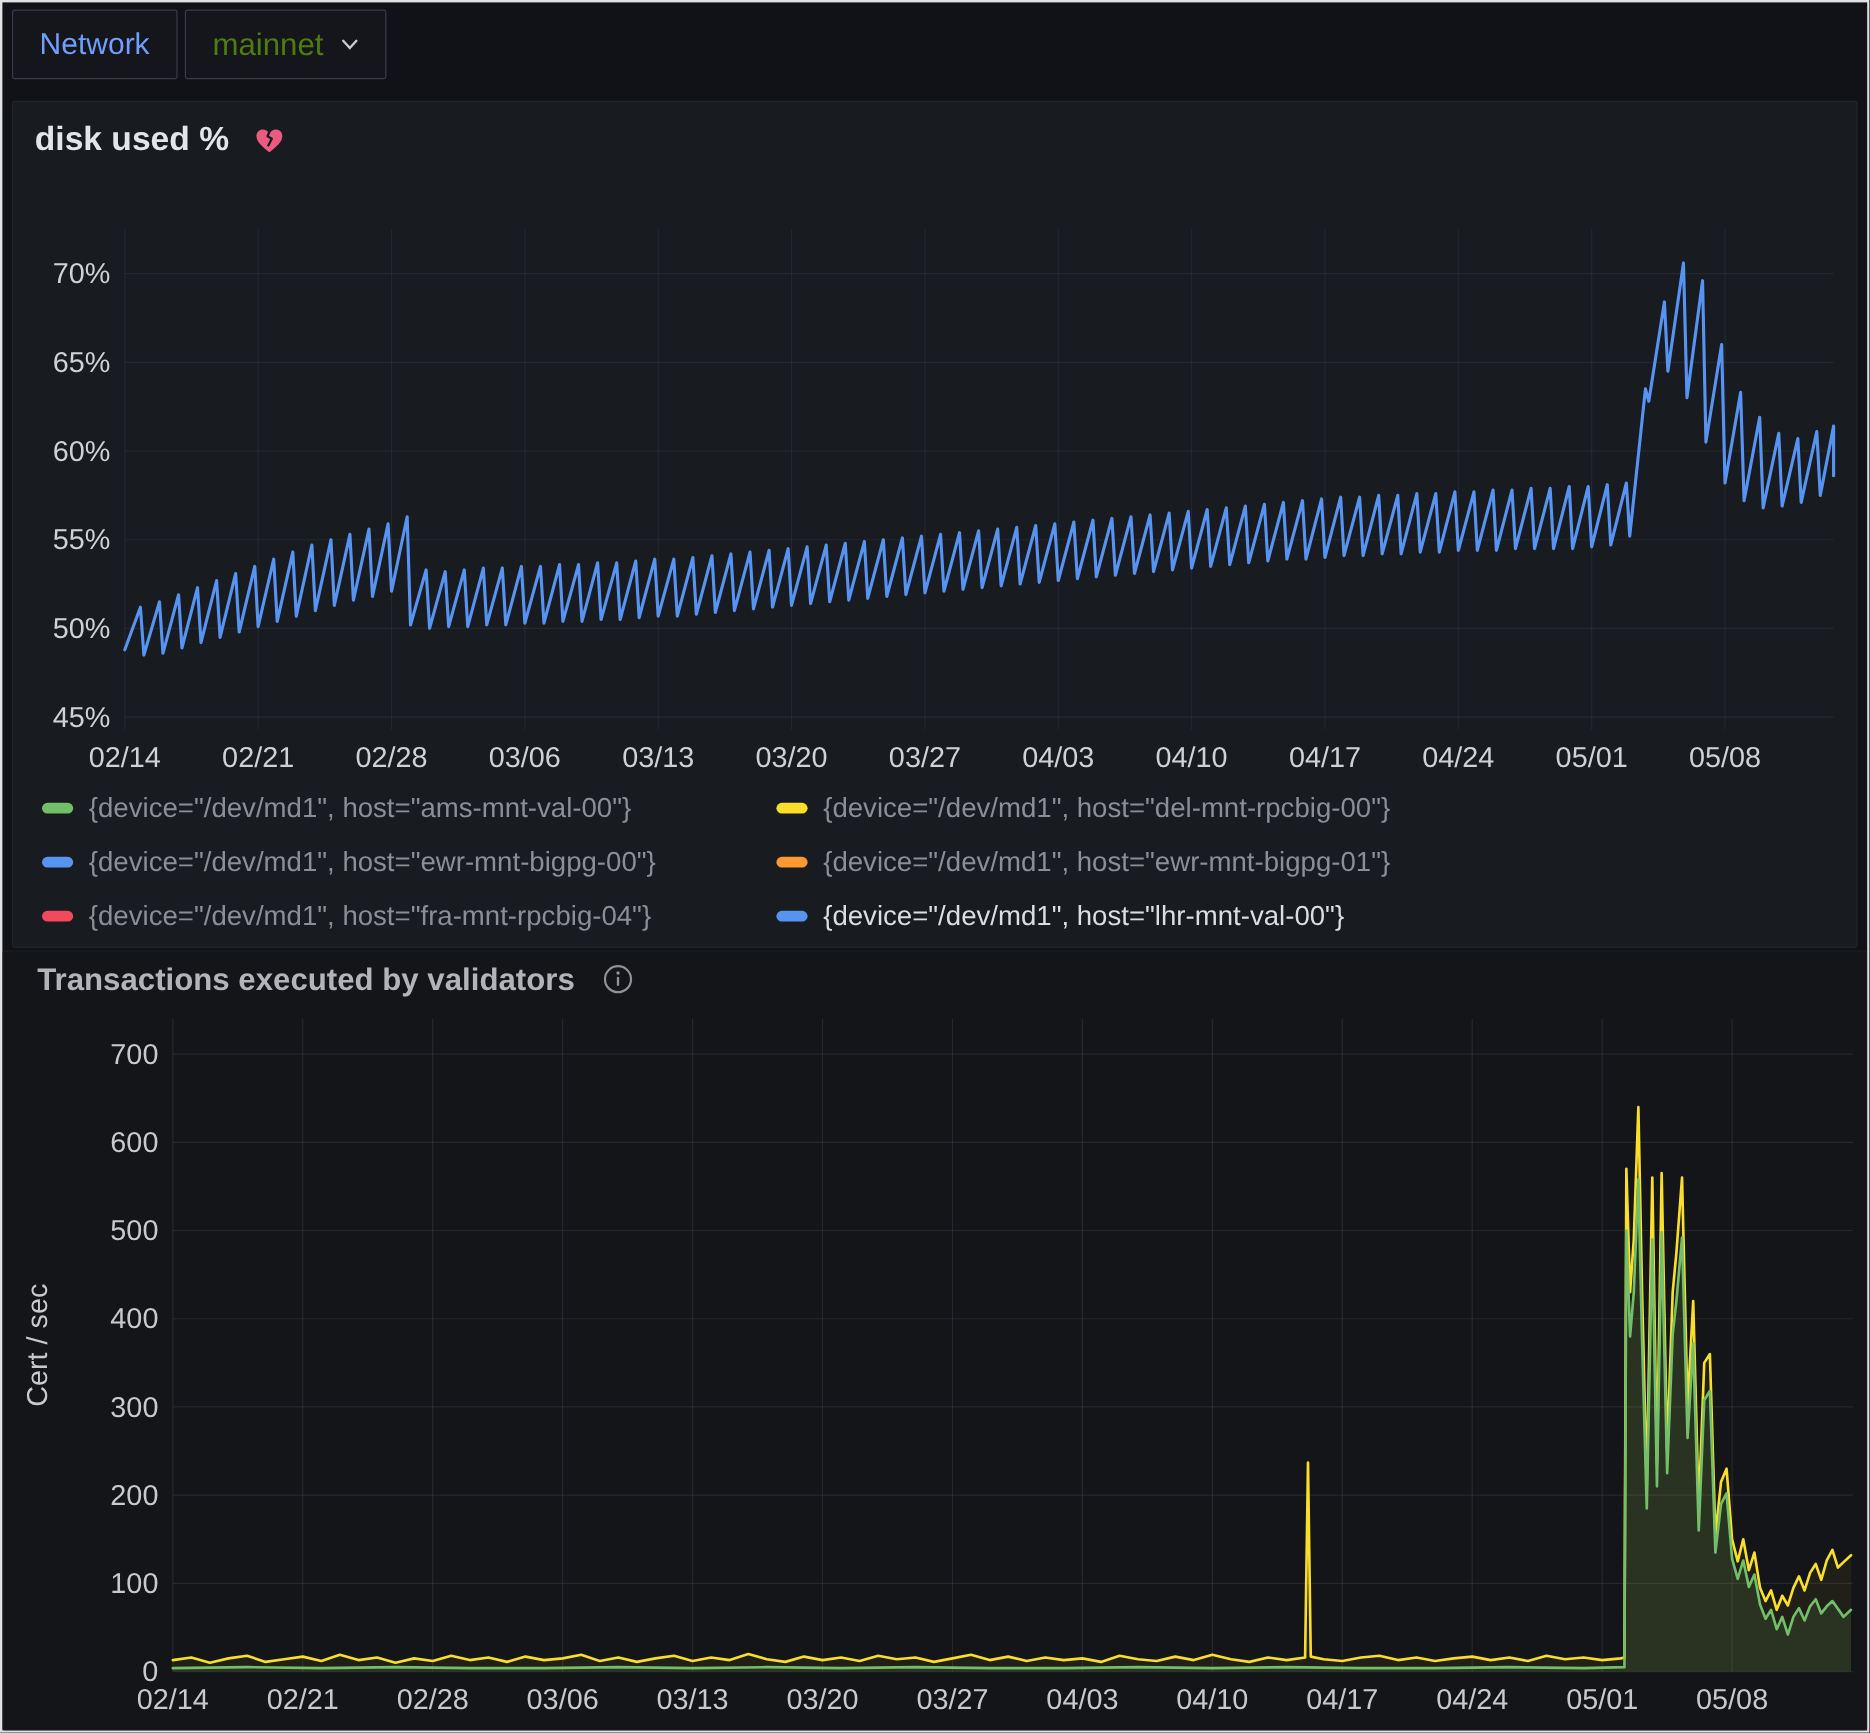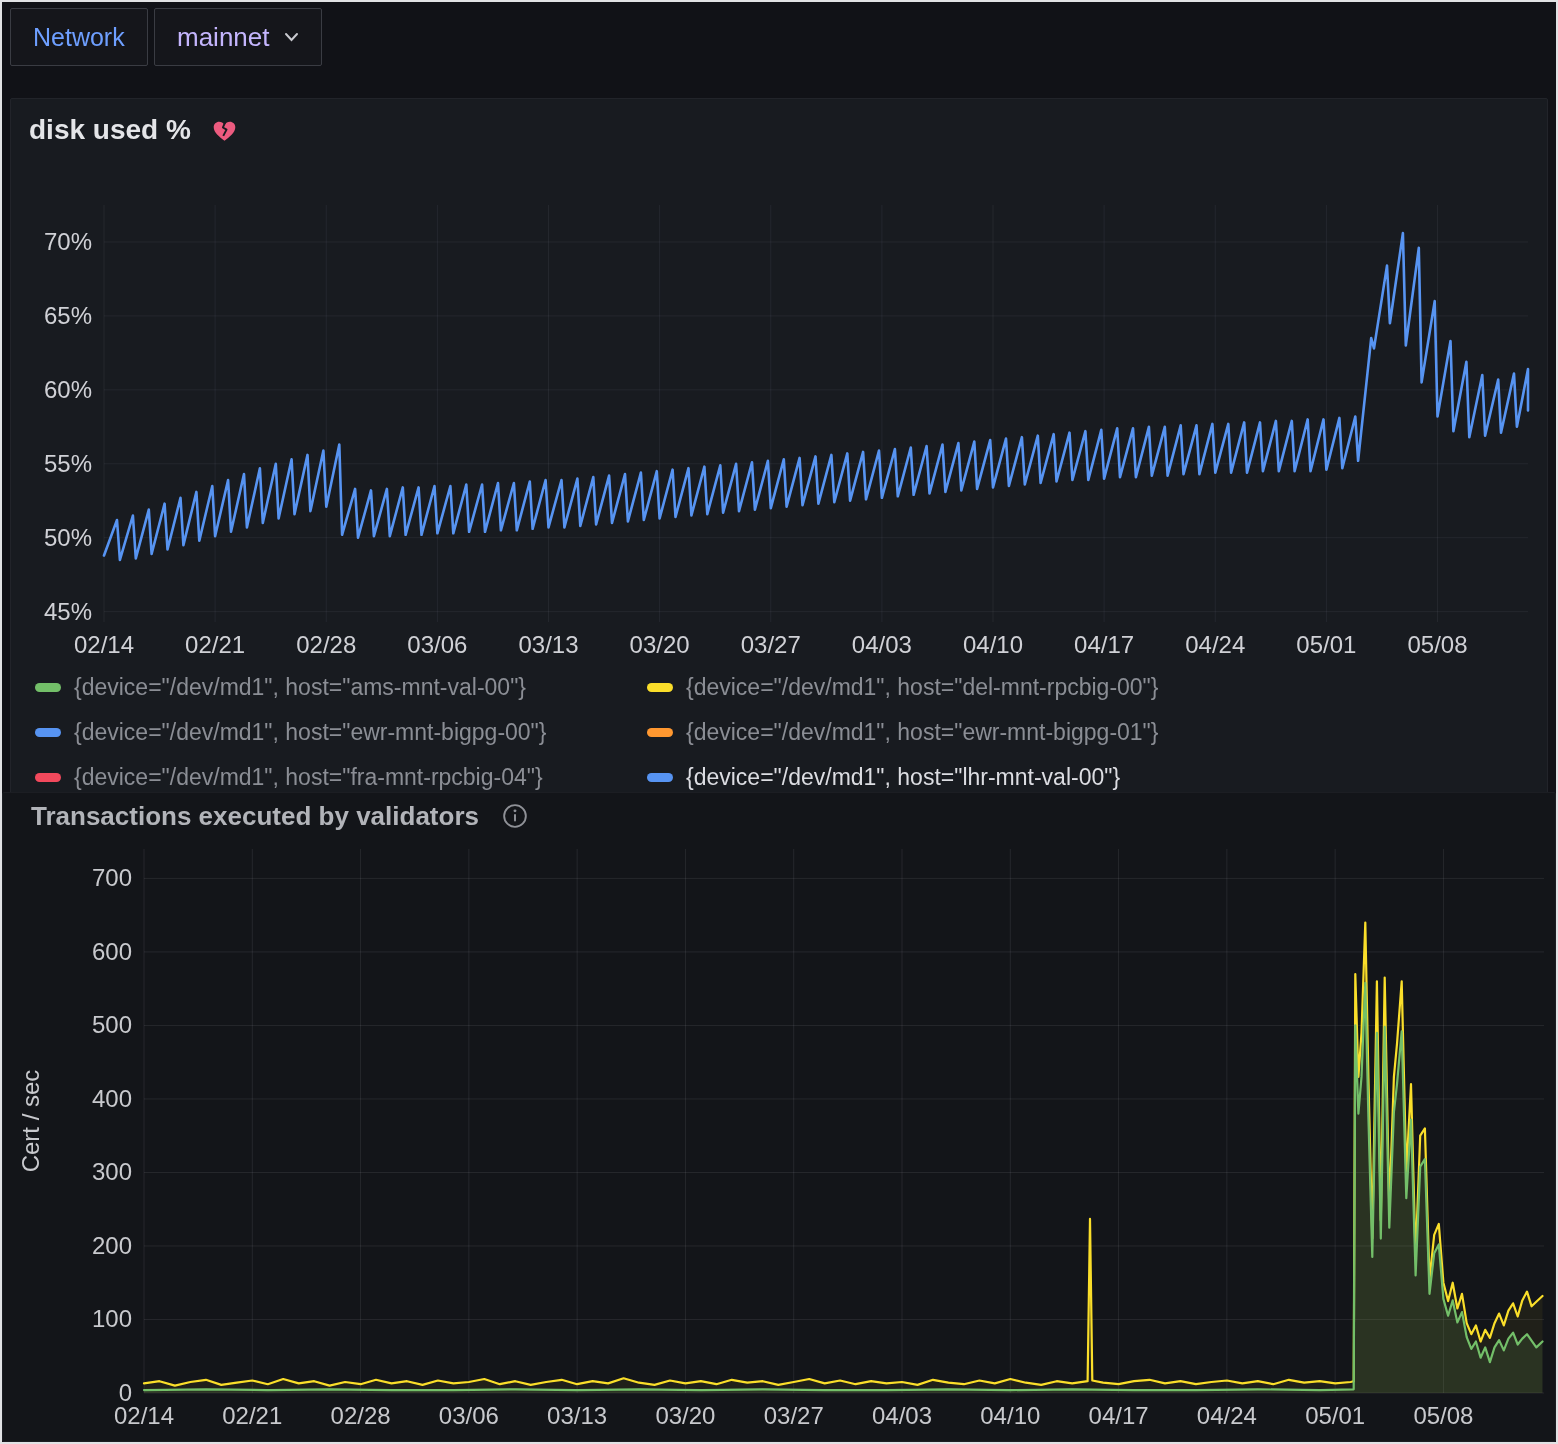--- a/index.html
+++ b/index.html
@@ -10,26 +10,26 @@
     font-family:"Liberation Sans","DejaVu Sans",sans-serif;
   }
   
   .varbox{
     position:absolute;top:6px;height:58px;display:flex;align-items:center;
     border:1px solid #3a3c43;border-radius:2px;background:#15161b;padding:16px 22px;
   }
   .varbox.label{left:8px;}
   .varbox.value{left:152px;gap:14px;cursor:pointer;}
   .var-label-text{color:#6e9fff;font-size:25px;font-weight:500;}
-  .var-value-text{color:#c4b5fd;font-size:26px;font-weight:500;}
+  .var-value-text{color:#4d7c0f;font-size:26px;font-weight:500;}
   
   .panel{
     position:absolute;background:#181b20;border:1px solid #22242a;border-radius:2px;
   }
-  .panel.disk{left:8px;top:96px;width:1538px;height:706px;}
+  .panel.disk{left:8px;top:82px;width:1538px;height:706px;}
   .panel.tx{left:0;top:790px;width:1554px;height:650px;background:#131519;border-color:#1c1e23;}
   .panel-header{position:absolute;display:flex;align-items:center;}
   .panel.disk .panel-header{left:18px;top:8px;height:46px;gap:20px;}
   .panel.tx .panel-header{left:28px;top:2px;height:42px;gap:22px;justify-content:space-between;}
   .panel-title{margin:0;font-weight:600;}
   .panel.disk .panel-title{font-size:28px;color:#e4e5e8;}
   .panel.tx .panel-title{font-size:26px;color:#b2b4b9;font-weight:600;}
   .chart-svg{position:absolute;left:0;display:block;}
   #chart1{top:56px;}
   #chart2{top:36px;}

